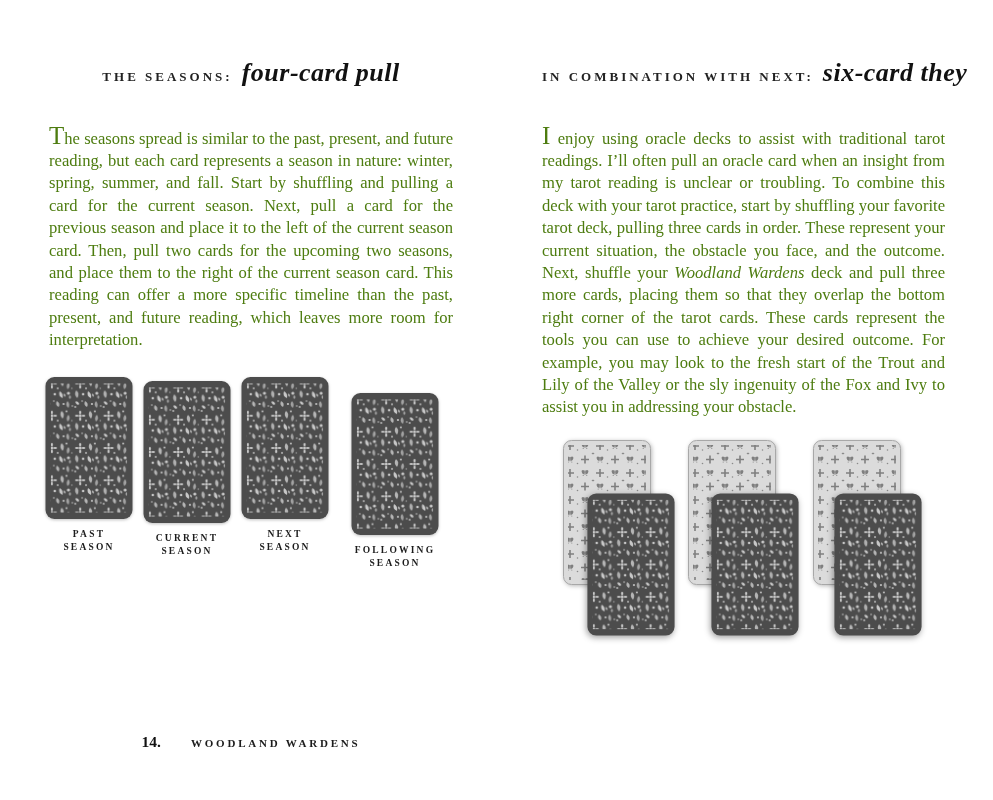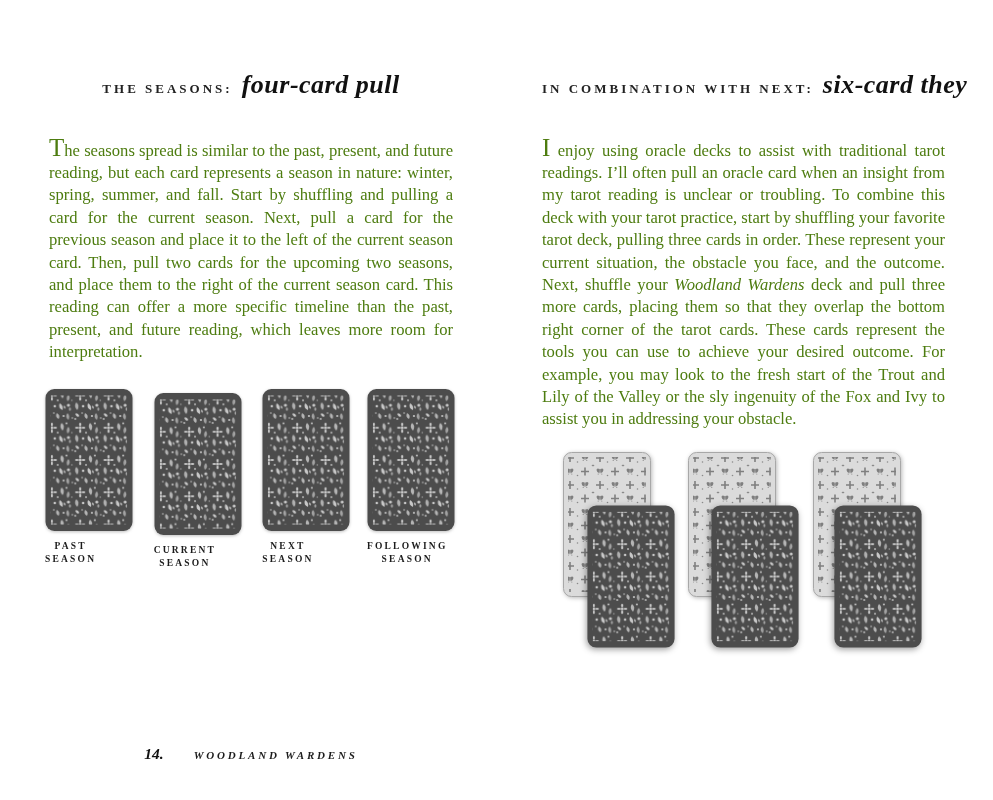--- a/index.html
+++ b/index.html
@@ -3,21 +3,21 @@
 <meta charset="utf-8">
 <style>
   html,body{margin:0;padding:0;}
   body{
     width:993px;height:800px;background:#ffffff;
     font-family:"Liberation Serif", serif;color:#1f1f1f;
     position:relative;overflow:hidden;
   }
   #book{position:absolute;inset:0;background:#ffffff;}
 
-  .page{position:absolute;top:12px;height:595px;}
+  .page{position:absolute;top:0;height:595px;}
   #page-left{left:49px;width:404px;}
   #page-right{left:542px;width:403px;}
 
   .page-title{
     position:absolute;top:58px;left:0;width:100%;
     text-align:center;white-space:nowrap;
   }
   .eyebrow{
     font-size:13px;font-weight:700;letter-spacing:3px;
     color:#222222;vertical-align:baseline;
@@ -33,40 +33,39 @@
     font-size:16.6px;line-height:22.4px;text-align:justify;
     color:#4d7c0f;
   }
   .raised-cap{font-size:25px;line-height:1;font-weight:400;}
 
   
   .spread-row{
     position:absolute;left:-4px;top:375px;width:410px;
     display:flex;justify-content:space-between;
   }
-  .card-slot{width:88px;display:flex;flex-direction:column;align-items:flex-start;}
+  .card-slot{width:88px;display:flex;flex-direction:column;align-items:center;}
   .card-svg{display:block;filter:drop-shadow(0 1px 1.5px rgba(0,0,0,0.25));}
   .card-label{
     margin-top:7px;text-align:center;
     font-size:9.5px;font-weight:700;letter-spacing:2.2px;
     line-height:1.4;color:#1c1c1c;white-space:nowrap;
   }
 
   
   .cluster{position:absolute;left:21px;top:440px;width:362px;height:198px;}
   .cluster .tarot-card{position:absolute;filter:drop-shadow(1px 1px 2px rgba(0,0,0,0.28));}
   .cluster .oracle-card{position:absolute;filter:drop-shadow(-1px 2px 3px rgba(0,0,0,0.38));}
   .t0{left:0px;top:0px;}   .t1{left:125px;top:0px;}  .t2{left:250px;top:0px;}
   .o0{left:23px;top:53px;} .o1{left:147px;top:53px;} .o2{left:270px;top:53px;}
 
   .footer{
     position:absolute;top:733px;left:0;width:100%;
     display:flex;justify-content:center;align-items:baseline;gap:30px;
     white-space:nowrap;
-    font-style:italic;
   }
   .page-num{font-size:15.5px;font-weight:600;color:#111111;}
   .running-head{
     font-size:11px;font-weight:700;letter-spacing:2.8px;color:#1c1c1c;
   }
 </style>
 </head>
 <body>
 
 <svg width="0" height="0" style="position:absolute" aria-hidden="true">
@@ -167,21 +166,21 @@
       </figure>
       <figure class="card-slot" style="margin:0">
         <svg class="card-svg" width="88" height="146" viewBox="0 0 90 146">
             <use href="#card-dark"></use>
           </svg>
         <figcaption class="card-label">
           <div>NEXT</div>
           <div>SEASON</div>
         </figcaption>
       </figure>
-      <figure class="card-slot" style="margin:0">
+      <figure class="card-slot" style="margin:16px">
         <svg class="card-svg" width="88" height="146" viewBox="0 0 90 146">
             <use href="#card-dark"></use>
           </svg>
         <figcaption class="card-label">
           <div>FOLLOWING</div>
           <div>SEASON</div>
         </figcaption>
       </figure>
     </div>
 

